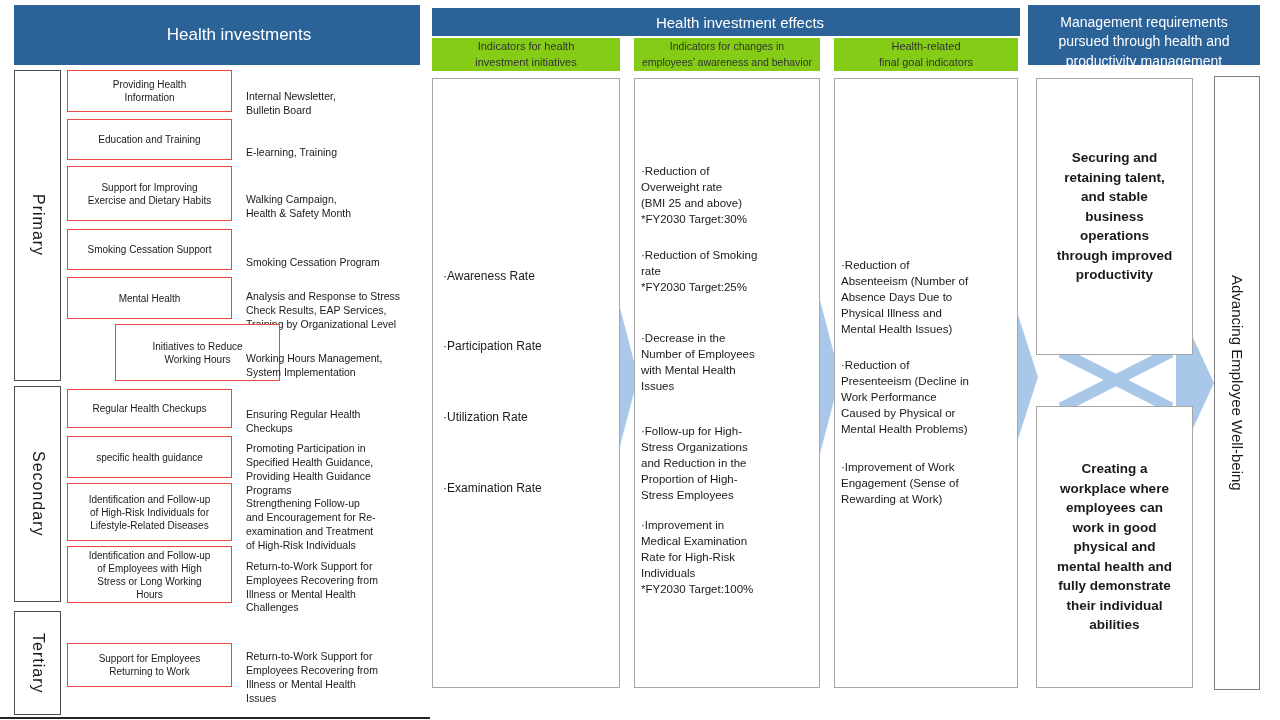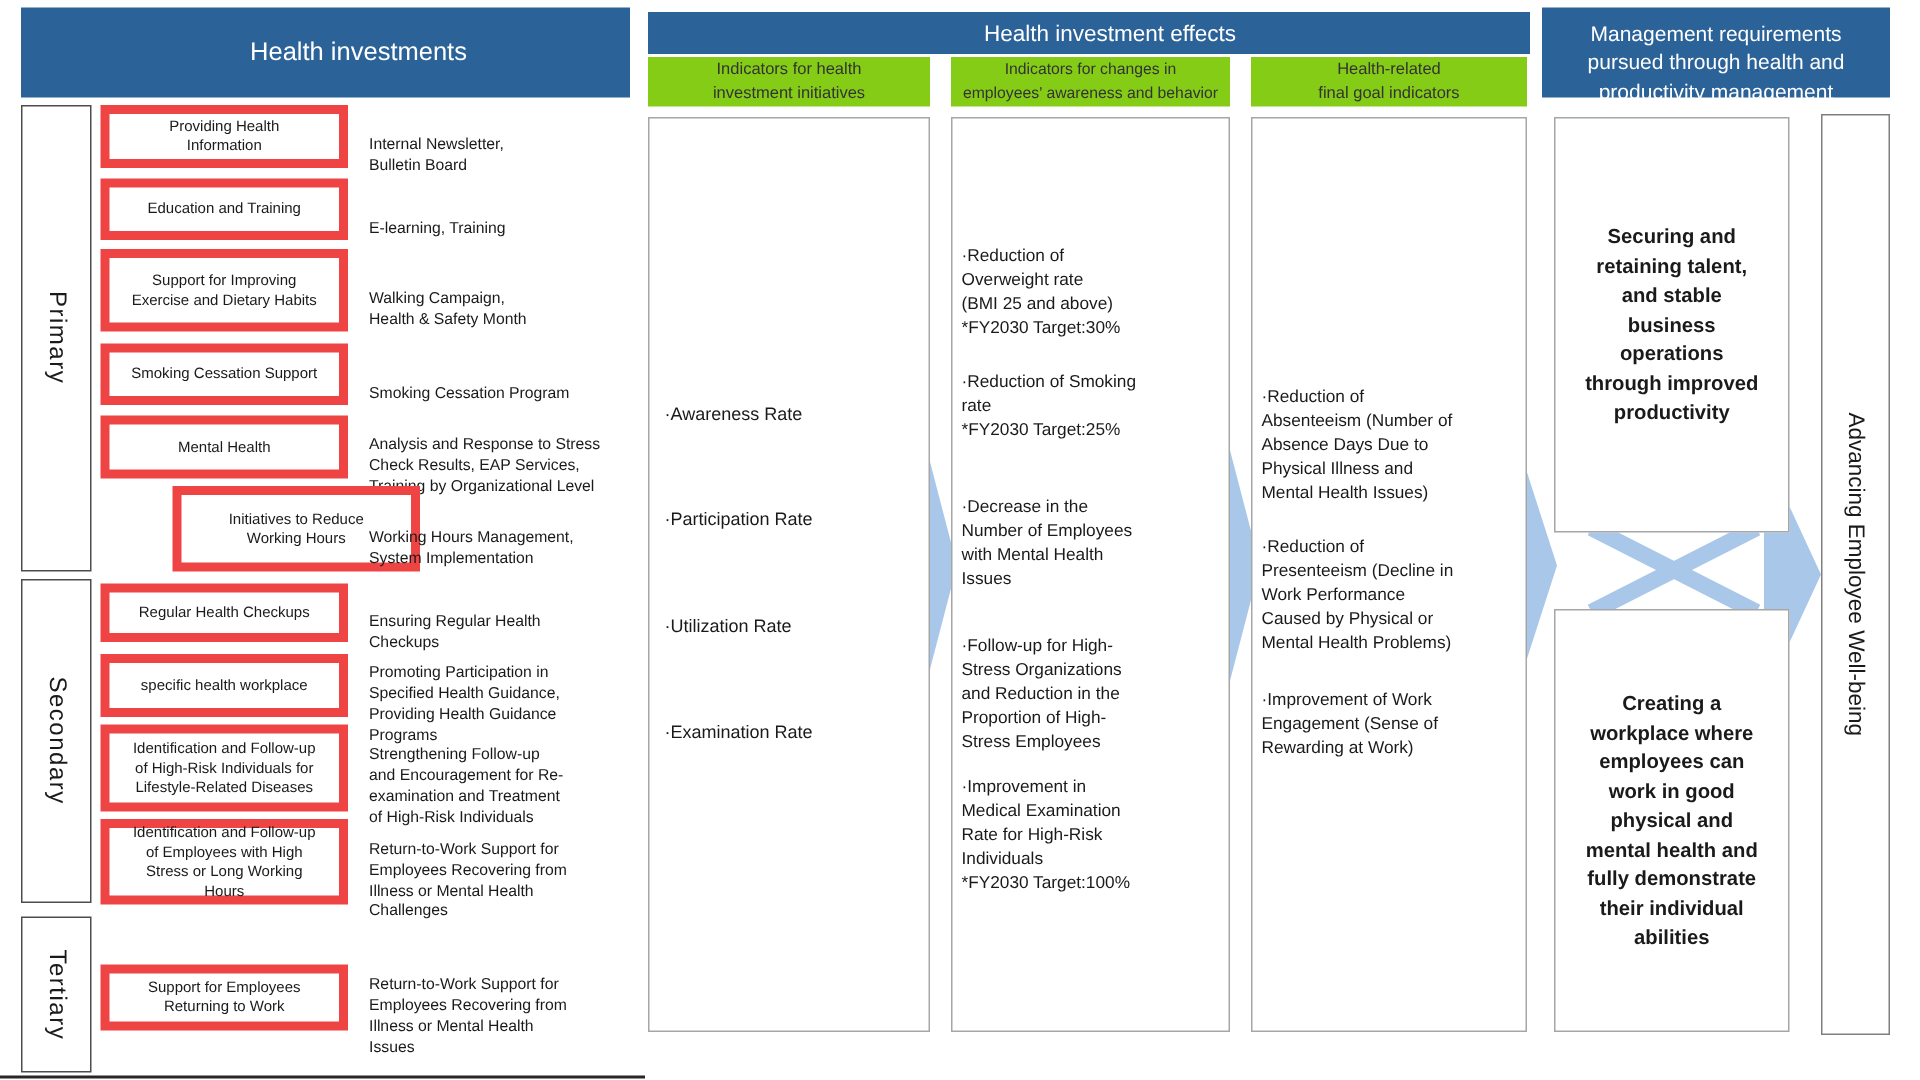--- a/index.html
+++ b/index.html
@@ -8,21 +8,21 @@
   .abs{position:absolute;box-sizing:border-box;}
   .flexc{display:flex;align-items:center;justify-content:center;text-align:center;}
   .pre{white-space:pre-line;}
   .hdr{background:#2B6298;color:#ffffff;}
   .hdr-left{font-size:17px;padding-left:44px;}
   .hdr-mid{font-size:15px;padding-left:28px;}
   .hdr-right{font-size:14px;line-height:1.36;padding-top:14px;}
   .subhdr{background:#84cc16;color:#333;line-height:1.45;}
   .vlabel{border:1px solid #4d4d4d;background:#fff;writing-mode:vertical-rl;
           font-size:16px;letter-spacing:1px;color:#1a1a1a;}
-  .ibox{border:6px solid #ef4444;background:#fff;font-size:10px;line-height:1.3;padding:1px 3px;}
+  .ibox{border:1px solid #ef4444;background:#fff;font-size:10px;line-height:1.3;padding:1px 3px;}
   .idesc{font-size:10.5px;line-height:1.32;display:flex;align-items:center;text-align:left;margin-top:13px;}
   .colbox{border:1px solid #a6a6a6;background:#fff;}
   .mitem{line-height:1.4;text-align:left;}
   .m12{font-size:12px;}
   .m115{font-size:11.5px;}
   .rbox{border:1px solid #a6a6a6;background:#fff;font-weight:bold;font-size:13.5px;line-height:1.45;}
   .wellbar{border:1px solid #7f7f7f;background:#fff;writing-mode:vertical-rl;font-size:15px;}
   svg.arrow-layer{position:absolute;left:0;top:0;width:1280px;height:720px;}
   .botline{background:#262626;}
 </style>
@@ -74,21 +74,21 @@
 Check Results, EAP Services,
 Training by Organizational Level</div>
   <div class="abs flexc ibox pre" style="left:67px;top:324px;width:165px;height:57px;margin-left:48px;">Initiatives to Reduce
 Working Hours</div>
   <div class="abs idesc pre" style="left:246px;top:324px;width:180px;height:57px;">Working Hours Management,
 System Implementation</div>
 
   <div class="abs flexc ibox pre" style="left:67px;top:389px;width:165px;height:39px;">Regular Health Checkups</div>
   <div class="abs idesc pre" style="left:246px;top:389px;width:180px;height:39px;">Ensuring Regular Health
 Checkups</div>
-  <div class="abs flexc ibox pre" style="left:67px;top:436px;width:165px;height:42px;">specific health workplace</div>
+  <div class="abs flexc ibox pre" style="left:67px;top:436px;width:165px;height:42px;">specific health guidance</div>
   <div class="abs idesc pre" style="left:246px;top:436px;width:180px;height:42px;">Promoting Participation in
 Specified Health Guidance,
 Providing Health Guidance
 Programs</div>
   <div class="abs flexc ibox pre" style="left:67px;top:483px;width:165px;height:58px;">Identification and Follow-up
 of High-Risk Individuals for
 Lifestyle-Related Diseases</div>
   <div class="abs idesc pre" style="left:246px;top:483px;width:180px;height:58px;">Strengthening Follow-up
 and Encouragement for Re-
 examination and Treatment

